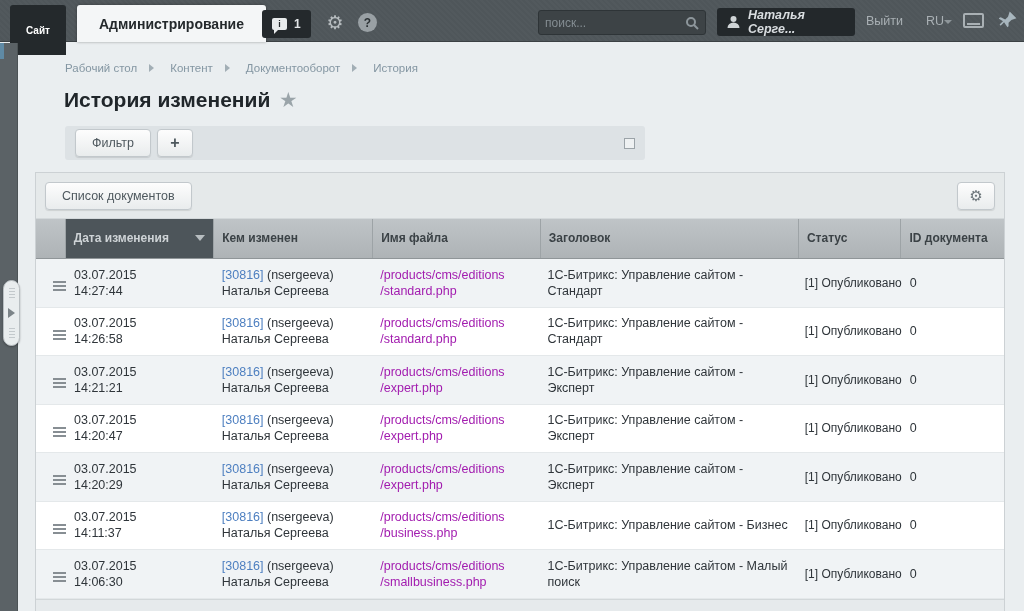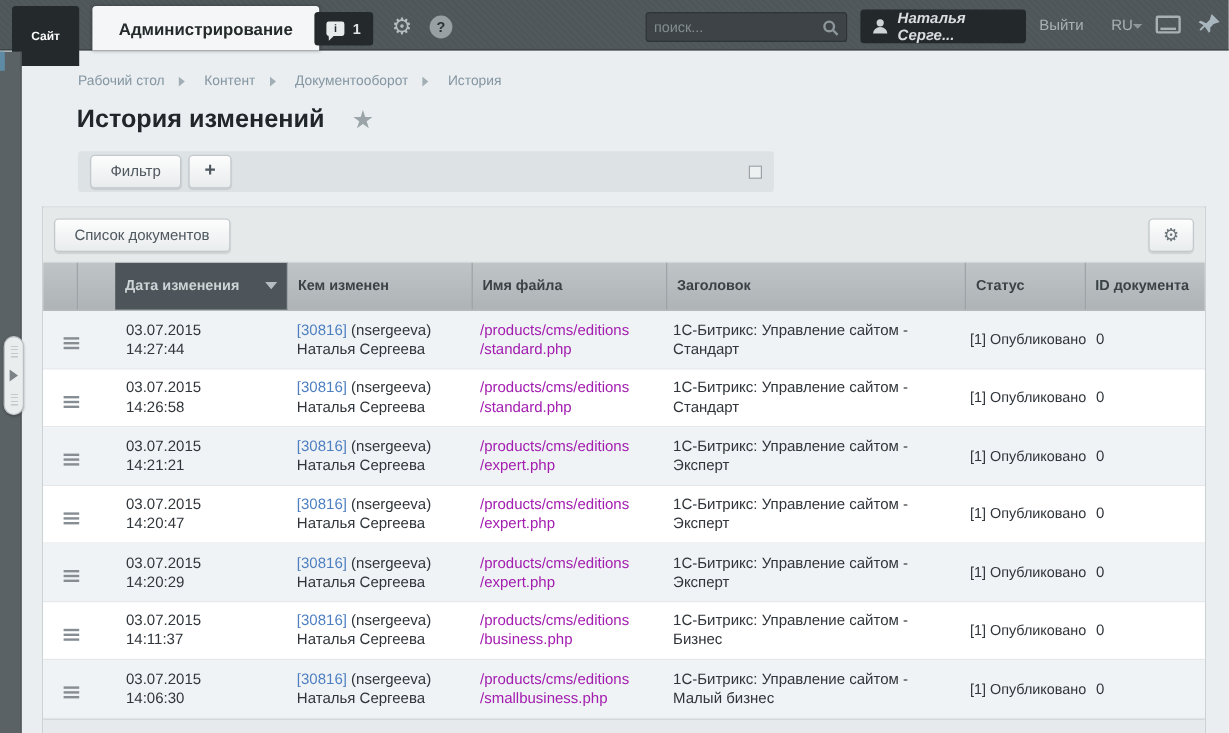--- a/index.html
+++ b/index.html
@@ -59,21 +59,21 @@
   .strip-toggle:before, .strip-toggle:after { content:""; position:absolute; left:5px; width:6px; height:10px;
     background:repeating-linear-gradient(to bottom,#c3c9cc 0 1px, transparent 1px 3px); }
   .strip-toggle:before { top:7px; } .strip-toggle:after { bottom:7px; }
 
   
   .crumbs { position:absolute; left:65px; top:62px; display:flex; align-items:center; gap:12px;
     font-size:11.5px; color:#8496a2;justify-content:flex-end; }
   .crumb { cursor:pointer; }
   .crumb-sep { width:0; height:0; border:4px solid transparent; border-left:5px solid #a2aeb5; }
   .page-title { position:absolute; left:64px; top:88px; font-size:21px; font-weight:bold; color:#20262a;
-    display:flex; align-items:center; gap:24px; }
+    display:flex; align-items:center; gap:10px; }
   .fav-star { color:#9aa4a9; font-size:18px; cursor:pointer; }
 
   
   .filter-bar { position:absolute; left:65px; top:126px; width:580px; height:34px;
     background:#dde2e5; border-radius:3px; display:flex; align-items:center; padding:0 10px; }
   .btn { background:linear-gradient(#fdfdfd,#e9eced); border:1px solid #c2c8cc; border-radius:4px;
     box-shadow:0 1px 1px rgba(0,0,0,.1); color:#4e585e; font-size:12.5px; height:28px;
     display:flex; align-items:center; justify-content:center; padding:0 16px; cursor:pointer; }
   .btn-plus { width:36px; margin-left:6px; font-size:16px; font-weight:bold; padding:0; }
   .sq-icon { margin-left:auto; width:11px; height:11px; border:1px solid #9ba3a8; background:#eef1f2; cursor:pointer; }
@@ -85,21 +85,21 @@
     display:flex; align-items:center; padding:0 9px; }
   .gear-btn { margin-left:auto; width:38px; padding:0; font-size:15px; color:#6d767b; }
 
   
   .thead { height:40px; display:flex; background:linear-gradient(#bfc4c7,#aeb3b6);
     border-bottom:1px solid #8f9598; font-size:12px; font-weight:bold; color:#3b4246; flex:none; }
   .th { border-right:1px solid #9da3a6; display:flex; align-items:center; padding:2px 8px; line-height:13px; cursor:pointer; }
   .th-date { background:#4d555a; color:#ced3d6; position:relative; padding-right:20px; }
   .sort-arr { position:absolute; right:8px; top:16px; width:0; height:0;
     border:5px solid transparent; border-top:6px solid #b7bdc0; }
-  .c-menu { width:30px; } .c-date { width:152px;margin-left:31px; } .c-who { width:163px; } .c-file { width:172px; }
+  .c-menu { width:30px; } .c-date { width:152px; } .c-who { width:163px; } .c-file { width:172px; }
   .c-title { width:265px; } .c-status { width:105px; } .c-id { width:105px; border-right:none; }
 
   
   .tbody { flex:none; }
   .trow { min-height:48.5px; display:flex; align-items:center; border-bottom:1px solid #e4e8ea;
     font-size:12.5px; line-height:16px; color:#2f353a; }
   .trow.odd { background:#f0f3f5; }
   .trow.even { background:#ffffff; }
   .c { padding:4px 8px; }
   .burger { display:inline-flex; flex-direction:column; gap:2px; cursor:pointer; padding:3px; margin-left:6px; }
@@ -394,19 +394,19 @@
       <div>
         <span class="lnk-blue">[30816]</span>
         <span>(nsergeeva)</span>
       </div>
       <div>Наталья Сергеева</div>
     </div>
     <div class="c c-file">
       <span class="lnk-purple">/products/cms/editions</span>
       <span class="lnk-purple">/smallbusiness.php</span>
     </div>
-    <div class="c c-title">1С-Битрикс: Управление сайтом - Малый бизнес</div>
+    <div class="c c-title">1С-Битрикс: Управление сайтом - Малый поиск</div>
     <div class="c c-status" style="white-space:nowrap; font-size:12px;">[1] Опубликовано</div>
     <div class="c c-id">0</div>
   </div>
 </div>
   <div class="tfoot"></div>
 </div>
 
 </body></html>

